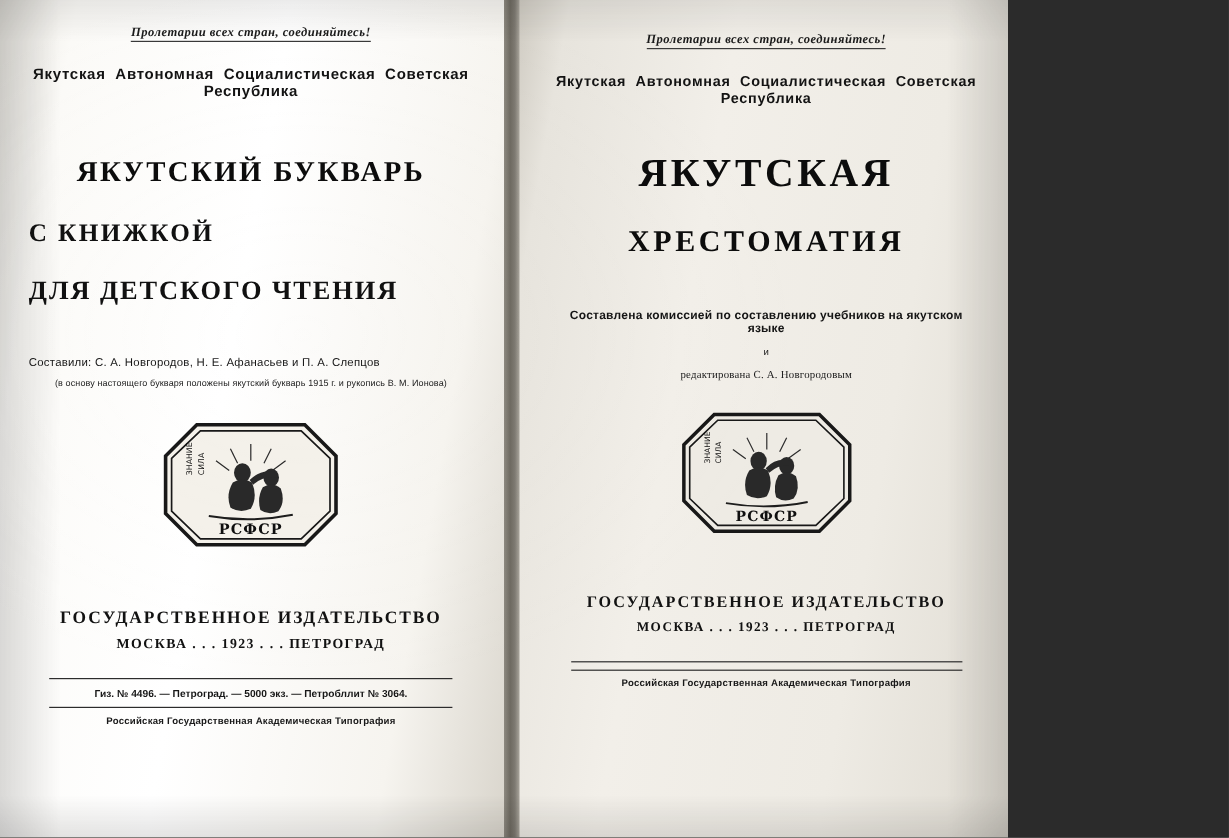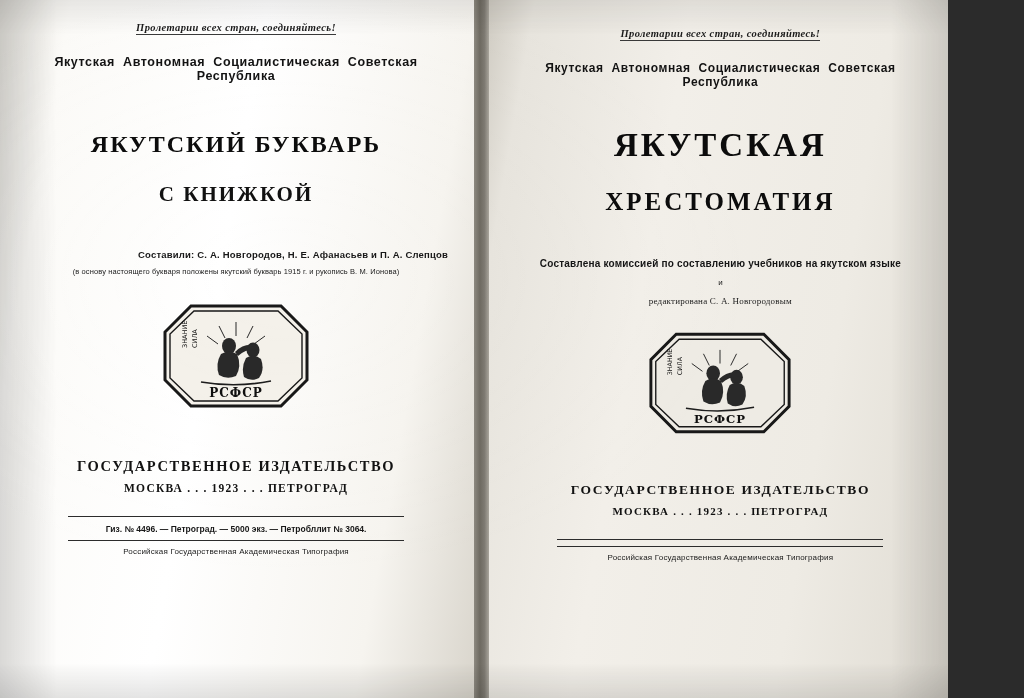--- a/index.html
+++ b/index.html
@@ -8,21 +8,21 @@
     background: #2b2b2b;
   }
   body {
     width: 1024px;
     height: 698px;
     overflow: hidden;
     font-family: "Liberation Serif", serif;
   }
   .scan {
     position: relative;
-    width: 948px;
+    width: 840px;
     height: 698px;
     background: #b9b5ad;
     display: flex;
     overflow: hidden;
   }
   
   .scan::after {
     content: "";
     position: absolute;
     inset: 0;
@@ -90,30 +90,29 @@
   }
 
   .title-main {
     text-align: center;
     font-family: "Liberation Serif", serif;
     font-weight: bold;
     color: #0e0e0e;
   }
 
   .sub1, .sub2 {
-    text-align: center;
     font-family: "Liberation Serif", serif;
     font-weight: bold;
     color: #131313;
   }
 
   .compilers {
-    text-align: right;
-    font-family: "Liberation Sans", sans-serif;
-    font-weight: bold;
+    text-align: left;
+    font-family: "Liberation Sans", sans-serif;
+    font-weight: normal;
     font-size: 9.5px;
     color: #1a1a1a;
     letter-spacing: 0.2px;
   }
   .compilers-note {
     text-align: center;
     font-family: "Liberation Sans", sans-serif;
     font-size: 7.5px;
     color: #232323;
     letter-spacing: 0.1px;
@@ -137,21 +136,21 @@
   .imprint {
     text-align: center;
     font-family: "Liberation Sans", sans-serif;
     font-weight: bold;
     font-size: 8.5px;
     color: #191919;
   }
   .printer {
     text-align: center;
     font-family: "Liberation Sans", sans-serif;
-    font-weight: normal;
+    font-weight: bold;
     font-size: 8px;
     color: #1c1c1c;
     letter-spacing: 0.2px;
   }
   .rule {
     height: 1px;
     background: #2e2e2e;
     margin: 0 auto;
   }
 
@@ -227,20 +226,21 @@
       <div class="slogan-wrap">
         <div class="slogan l-slogan">Пролетарии всех стран, соединяйтесь!</div>
       </div>
 
       <div class="republic l-republic">Якутская Автономная Социалистическая Советская Республика</div>
 
       <div class="title-main l-title">ЯКУТСКИЙ БУКВАРЬ</div>
 
       <div class="sub1 l-sub1">С КНИЖКОЙ</div>
 
+      <div class="sub2 l-sub2">ДЛЯ ДЕТСКОГО ЧТЕНИЯ</div>
 
       <div class="compilers l-compilers">Составили: С. А. Новгородов, Н. Е. Афанасьев и П. А. Слепцов</div>
 
       <div class="compilers-note l-compnote">(в основу настоящего букваря положены якутский букварь 1915 г. и рукопись В. М. Ионова)</div>
 
       <div class="emblem-wrap l-emblem">
         <span class="emblem">
           <svg width="150" height="108" viewBox="0 0 150 108" aria-hidden="true">
 
             <polygon points="30,4 120,4 146,30 146,78 120,104 30,104 4,78 4,30" fill="#f2efe8" stroke="#1a1a1a" stroke-width="3"></polygon>

